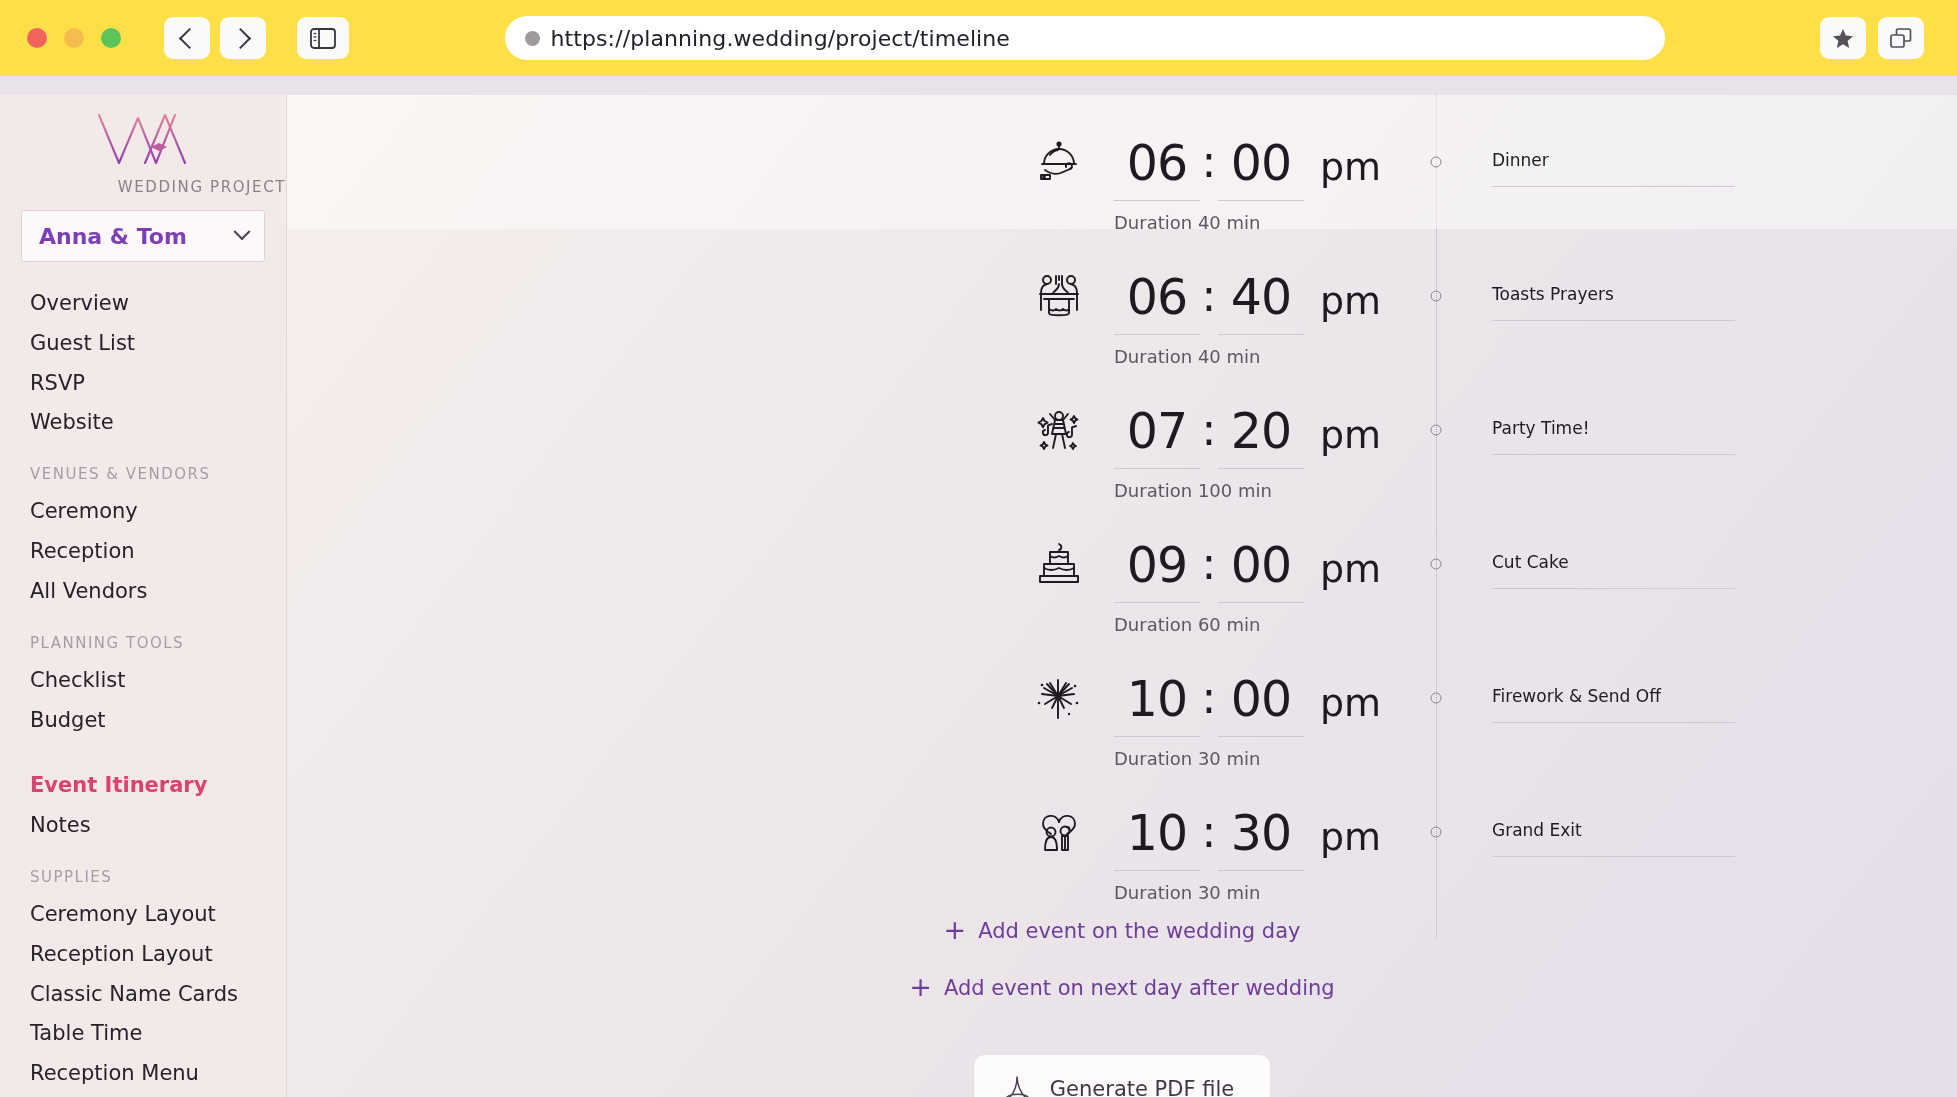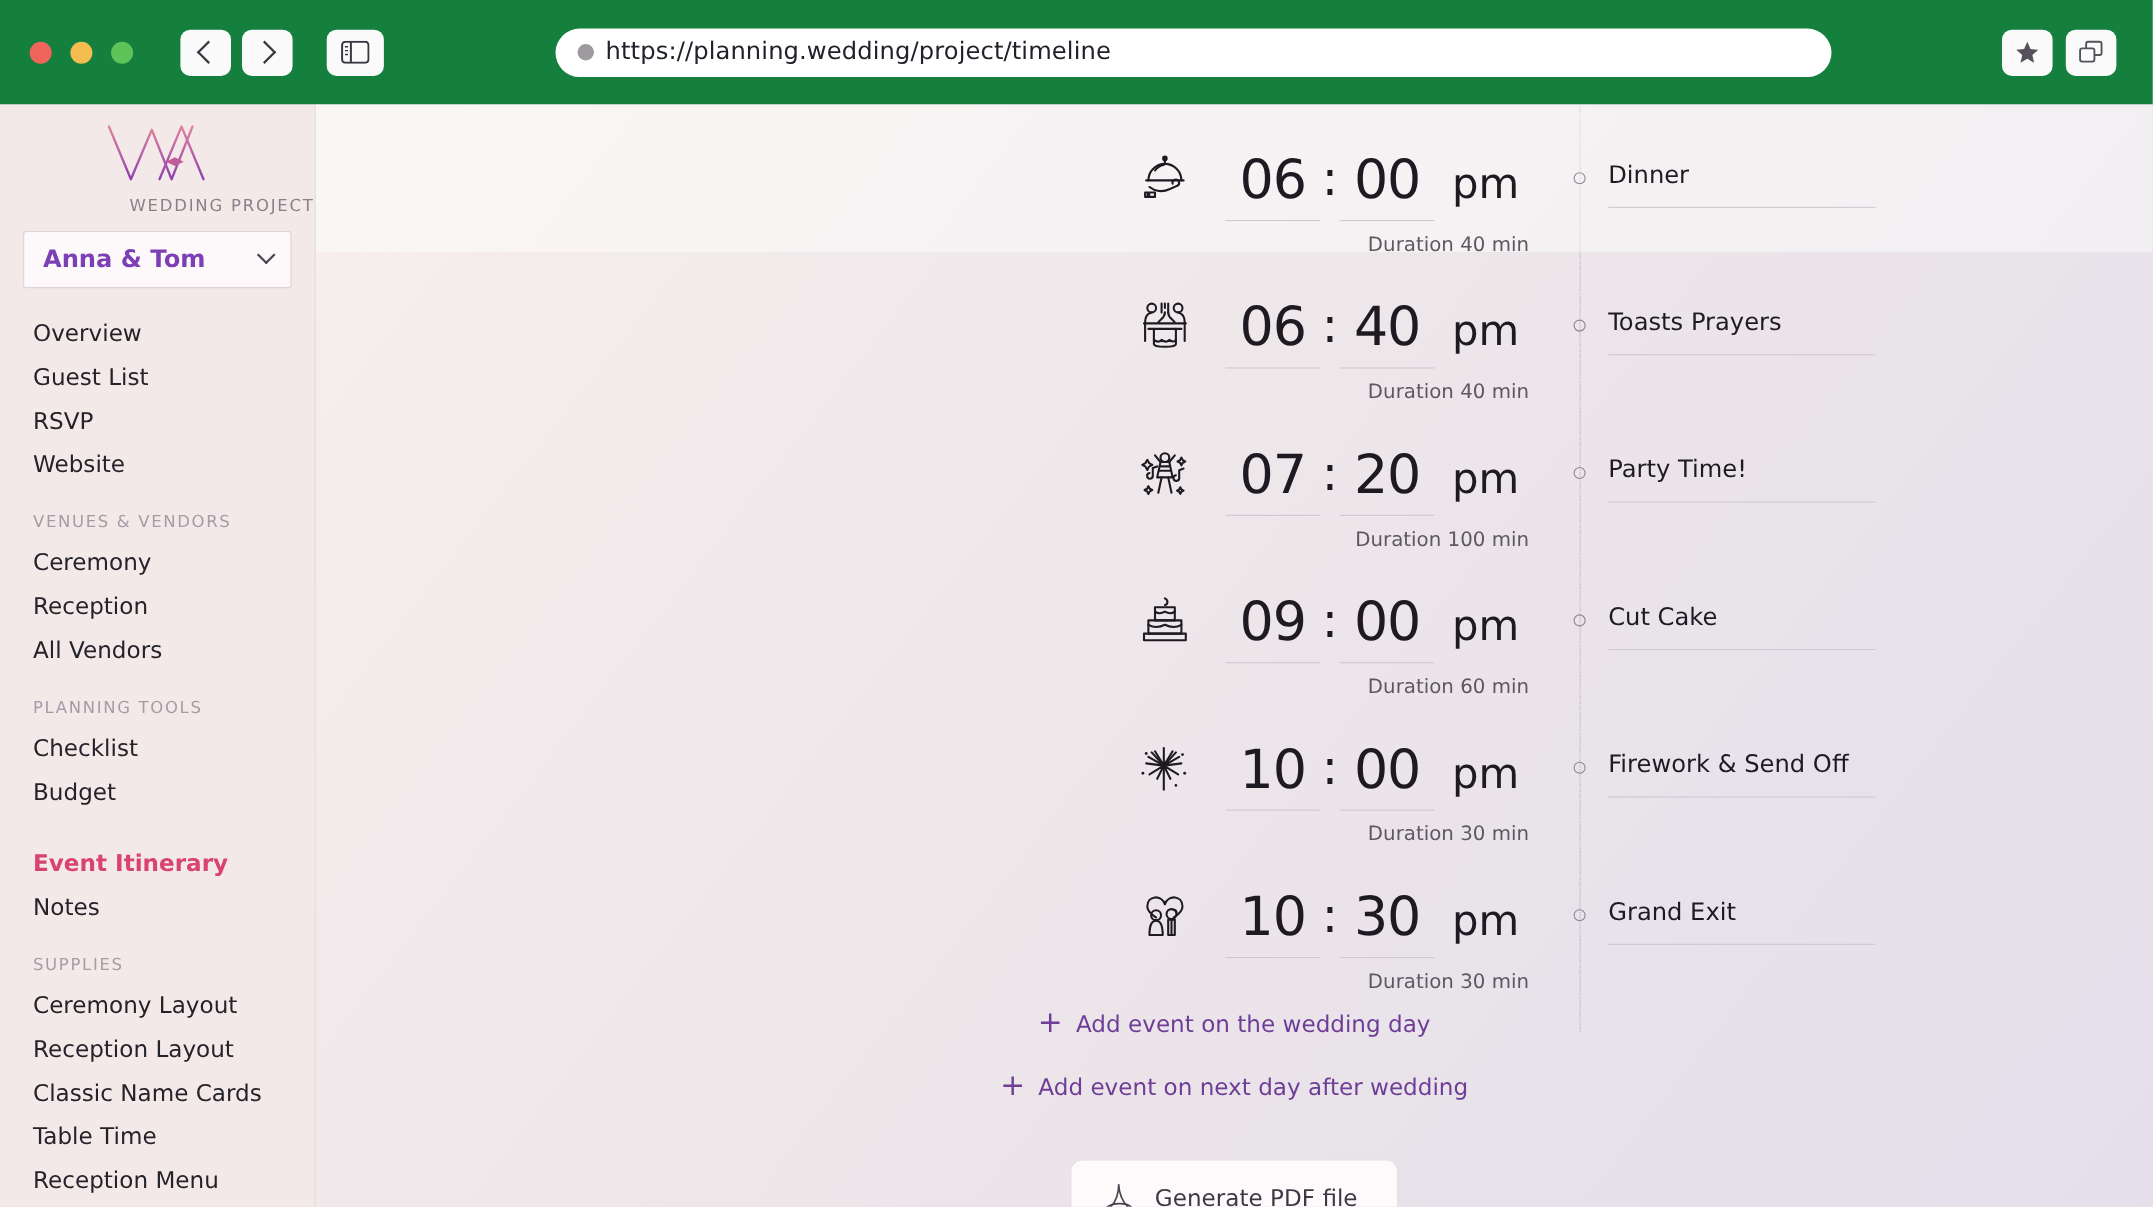--- a/index.html
+++ b/index.html
@@ -6,22 +6,22 @@
   html, body {
     width: 1957px; height: 1097px;
     font-family: "DejaVu Sans", sans-serif;
     overflow: hidden;
   }
   body { background: #e9e2ea; }
 
   
   .chrome {
     position: absolute; top: 0; left: 0;
-    width: 1957px; height: 95px;
-    background: #15803d;
+    width: 1957px; height: 76px;
+    background: #fde047;
     display: flex; align-items: center;
   }
   .traffic { display: flex; gap: 17px; margin-left: 27px; }
   .tl { width: 20px; height: 20px; border-radius: 50%; }
   .tl.red { background: #f0655b; }
   .tl.yellow { background: #f5bd4f; }
   .tl.green { background: #5ec45a; }
 
   .navbtns { display: flex; gap: 10px; margin-left: 43px; }
   .navbtn, .sidebtn, .rightbtn {
@@ -147,44 +147,44 @@
     font-family: "DejaVu Sans", sans-serif;
     margin-top: 44px;
   }
   .ev-hh { width: 86px; }
   .ev-mm { width: 86px; }
   .ev-colon { font-size: 44px; color: #1d1a22; width: 18px; text-align: center;
     position: relative; top: -3px; }
   .ev-ampm { font-size: 38px; color: #1d1a22; margin-left: 16px; }
   .ev-duration {
     font-size: 18px; color: #5d5762;
-    text-align: right;
+    text-align: left;
     margin-top: 11px;
     width: 276px;
   }
 
   .ev-dot {
     position: absolute; left: 1149px; top: 67px;
     width: 11px; height: 11px; border-radius: 50%;
     border: 1.6px solid #8e8694; background: transparent;
     transform: translate(-50%,-50%);
     z-index: 2;
   }
   .ev-right {
     flex: 1;
     padding-left: 26px;
     display: flex; flex-direction: column; justify-content: center;
     height: 134px;
   }
   .ev-title {
-    font-size: 22px; color: #1d1a22;
+    font-size: 17px; color: #1d1a22;
     padding-bottom: 16px;
     width: 243px;
     border-bottom: 1.4px solid #cfc8d2;
-    position: relative; top: 6px;
+    position: relative; top: 6px; margin-left: 30px;
   }
 
   
   .add-row {
     display: flex; align-items: center; justify-content: center;
     margin-top: 18px;
   }
   .add-link {
     display: flex; align-items: center; gap: 12px;
     font-size: 21px; color: #6e3d97; cursor: pointer;

